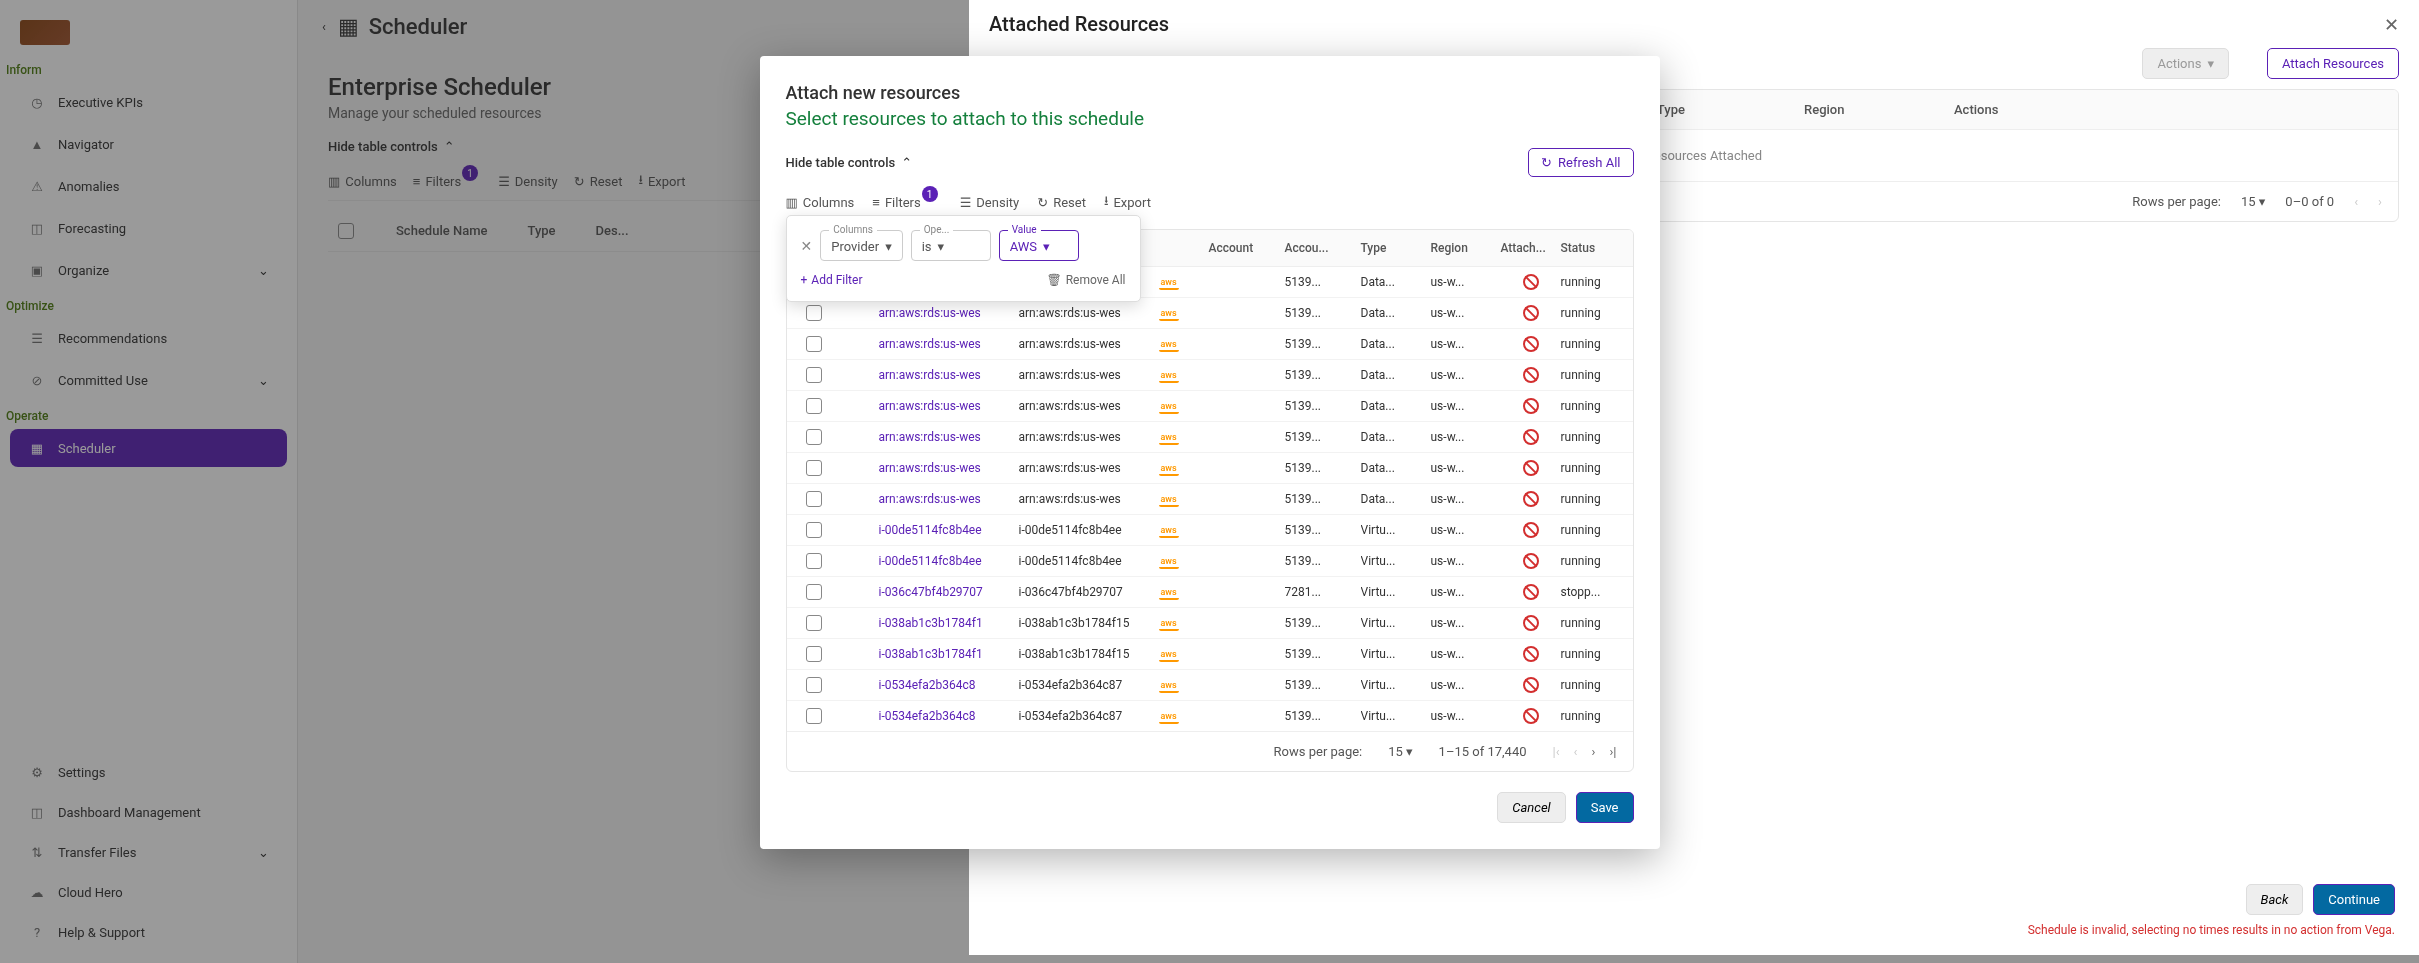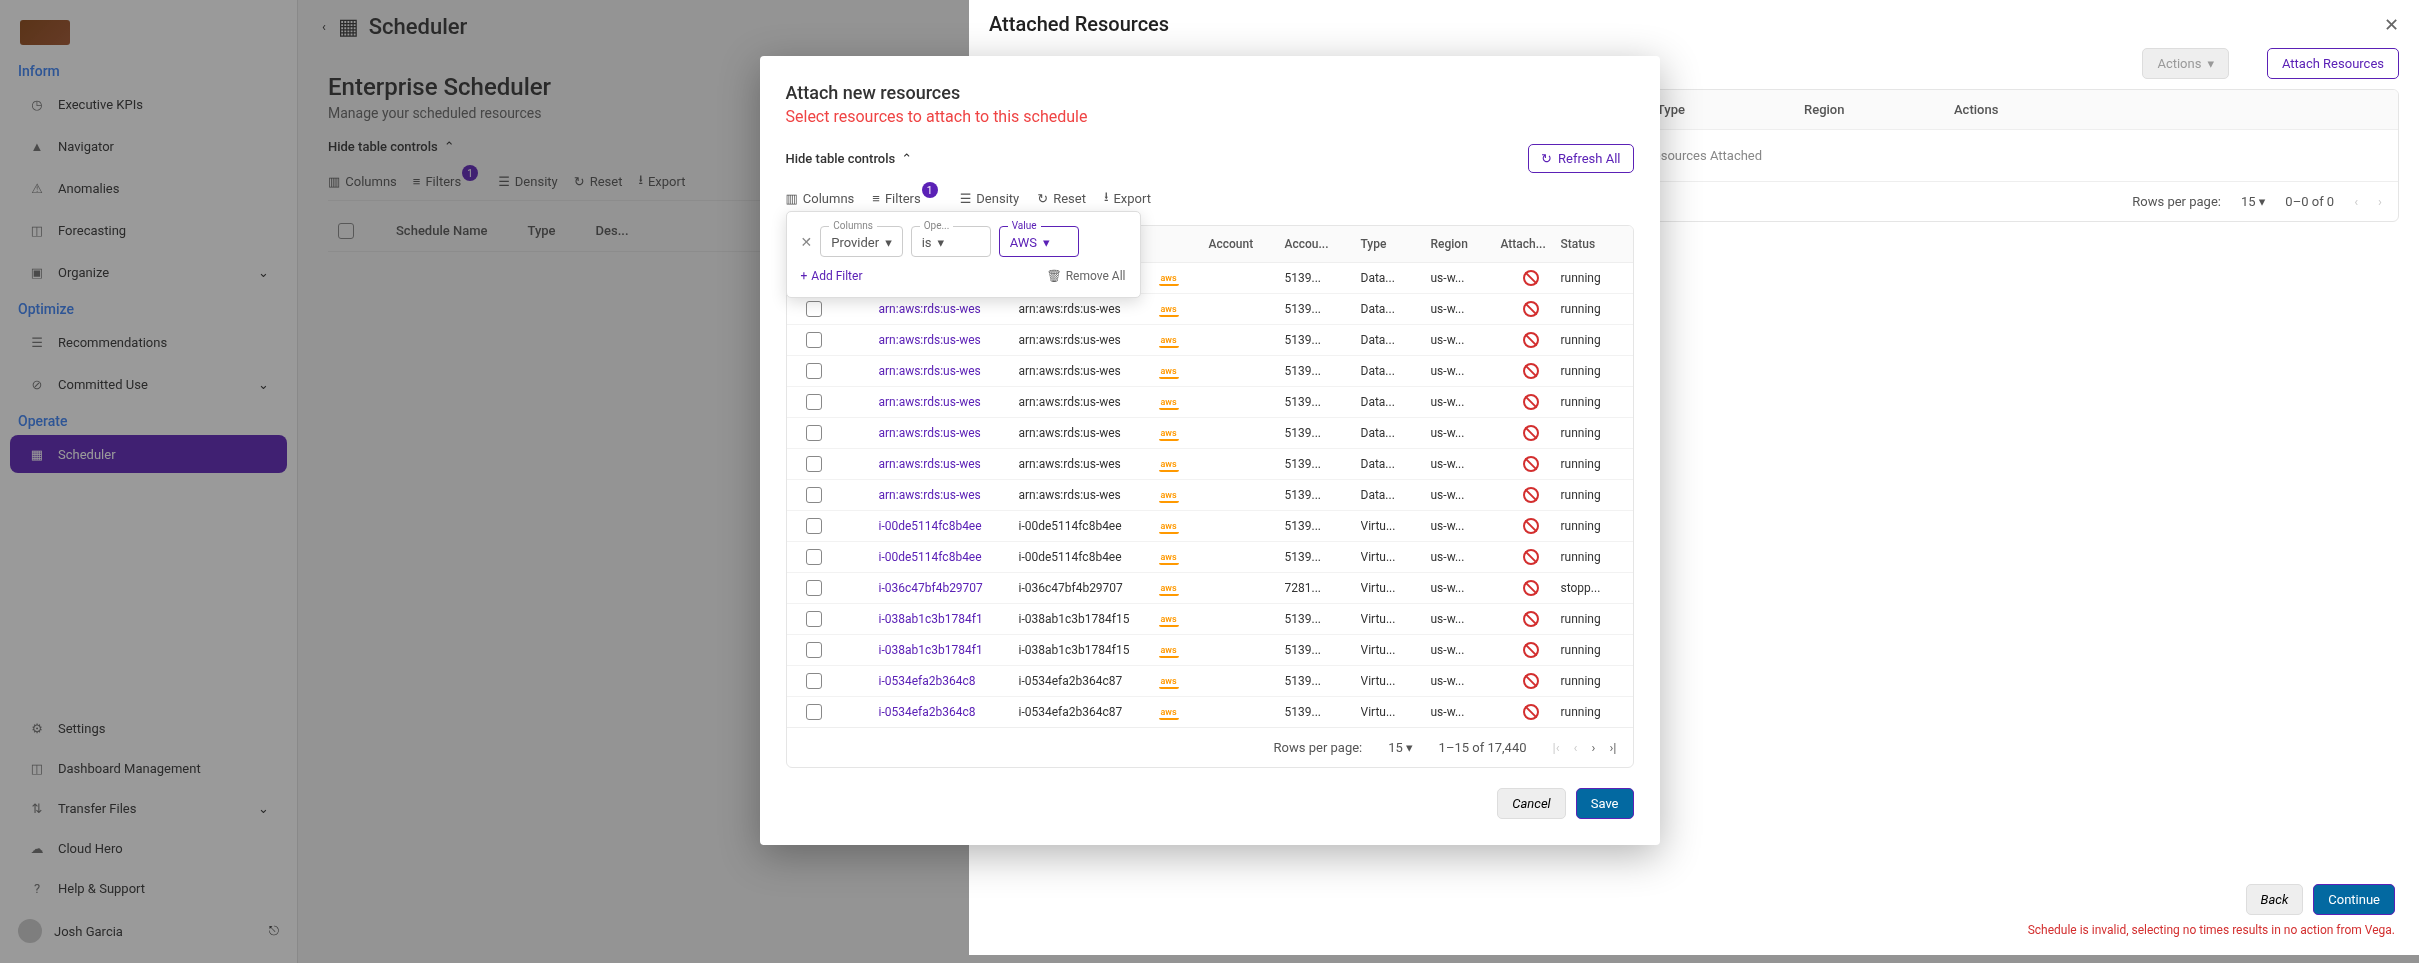--- a/index.html
+++ b/index.html
@@ -1,21 +1,21 @@
 <!DOCTYPE html>
 <html><head>
 <meta charset="utf-8">
 <style>
 * { box-sizing: border-box; margin: 0; padding: 0; font-family: -apple-system, BlinkMacSystemFont, "Segoe UI", Roboto, sans-serif; }
 body { background: #f5f5f5; color: #333; font-size: 13px; overflow: hidden; }
 .app { display: flex; height: 963px; width: 2419px; position: relative; }
 .sidebar { width: 298px; background: #fff; border-right: 1px solid #e0e0e0; display: flex; flex-direction: column; padding: 10px 0; }
 .logo { padding: 10px 20px; }
 .logo-img { width: 50px; height: 25px; background: linear-gradient(135deg,#8b4513,#a0522d); border-radius: 3px; position: relative; }
-.nav-section-label { font-size: 14px; color: #3b82f6; padding: 8px 18px 4px; font-weight: 500; }
+.nav-section-label { font-size: 12px; color: #4d7c0f; padding: 8px 6px 4px; font-weight: 500; }
 .nav-item { display: flex; align-items: center; padding: 10px 18px; cursor: pointer; color: #333; gap: 12px; border-radius: 8px; margin: 2px 10px; }
 .nav-item.active { background: #5b21b6; color: #fff; }
 .nav-icon { width: 18px; height: 18px; display: flex; align-items: center; justify-content: center; opacity: 0.7; }
 .nav-item.active .nav-icon { opacity: 1; }
 .nav-chevron { margin-left: auto; }
 .sidebar-bottom { margin-top: auto; }
 .user-row { display: flex; align-items: center; padding: 10px 18px; gap: 12px; }
 .avatar { width: 24px; height: 24px; border-radius: 50%; background: #ccc; }
 .user-exit { margin-left: auto; }
 
@@ -48,21 +48,21 @@
 .attached-footer { display: flex; justify-content: flex-end; align-items: center; padding: 12px 16px; gap: 20px; font-size: 13px; color: #555; border-top: 1px solid #eee; }
 .right-panel-footer { margin-top: auto; padding: 18px 24px; display: flex; flex-direction: column; align-items: flex-end; gap: 8px; margin-left: 18px; }
 .footer-buttons { display: flex; gap: 10px; }
 .btn.primary { background: #0369a1; color: #fff; border-color: #5b21b6; }
 .btn.gray { background: #eee; border-color: #ddd; font-style: italic; }
 .err-text { color: #d32f2f; font-size: 12px; }
 
 .modal-backdrop { position: absolute; inset: 0; display: flex; align-items: flex-start; justify-content: center; padding-top: 56px; }
 .modal { width: 900px; background: #fff; border-radius: 4px; box-shadow: 0 10px 40px rgba(0,0,0,0.3); padding: 26px; }
 .modal-title { font-size: 18px; font-weight: 500; margin-bottom: 4px; }
-.modal-sub { font-size: 16px; color: #ef4444; margin-bottom: 18px; }
+.modal-sub { font-size: 19px; color: #15803d; margin-bottom: 18px; }
 .modal-controls-row { display: flex; justify-content: space-between; align-items: center; margin-bottom: 8px; }
 .hide-controls { font-size: 13px; font-weight: 500; cursor: pointer; display: flex; align-items: center; gap: 6px; }
 .refresh-btn { border: 1px solid #5b21b6; color: #5b21b6; padding: 6px 12px; border-radius: 5px; font-size: 13px; display: flex; align-items: center; gap: 6px; cursor: pointer; }
 .modal-toolbar { display: flex; align-items: center; gap: 18px; padding: 6px 0 10px; font-size: 13px; color: #555; position: relative; }
 .filter-dropdown { position: absolute; top: 30px; left: 0; background: #fff; border: 1px solid #ddd; border-radius: 5px; box-shadow: 0 4px 16px rgba(0,0,0,0.15); padding: 14px; z-index: 10; width: 355px; }
 .filter-row { display: flex; align-items: center; gap: 8px; }
 .filter-x { color: #888; cursor: pointer; font-size: 14px; }
 .filter-field { position: relative; border: 1px solid #ccc; border-radius: 4px; padding: 8px 10px 6px; min-width: 80px; display: flex; align-items: center; gap: 6px; font-size: 13px; }
 .filter-field.purple { border-color: #5b21b6; color: #5b21b6; }
 .filter-field .legend { position: absolute; top: -7px; left: 8px; background: #fff; padding: 0 4px; font-size: 10px; color: #888; }
@@ -152,25 +152,20 @@
           <span class="nav-chevron">⌄</span>
         </div>
       <div class="nav-item">
           <span class="nav-icon">☁</span>
           <span>Cloud Hero</span>
         </div>
       <div class="nav-item">
           <span class="nav-icon">?</span>
           <span>Help &amp; Support</span>
         </div>
-      <div class="user-row">
-        <div class="avatar"></div>
-        <span>Josh Garcia</span>
-        <span class="user-exit">⎋</span>
-      </div>
     </div>
   </div>
 
   <div class="main">
     <div class="topbar">
       <span class="topbar-back">‹</span>
       <div class="topbar-title">
         <span>▦</span>
         <span>Scheduler</span>
       </div>

